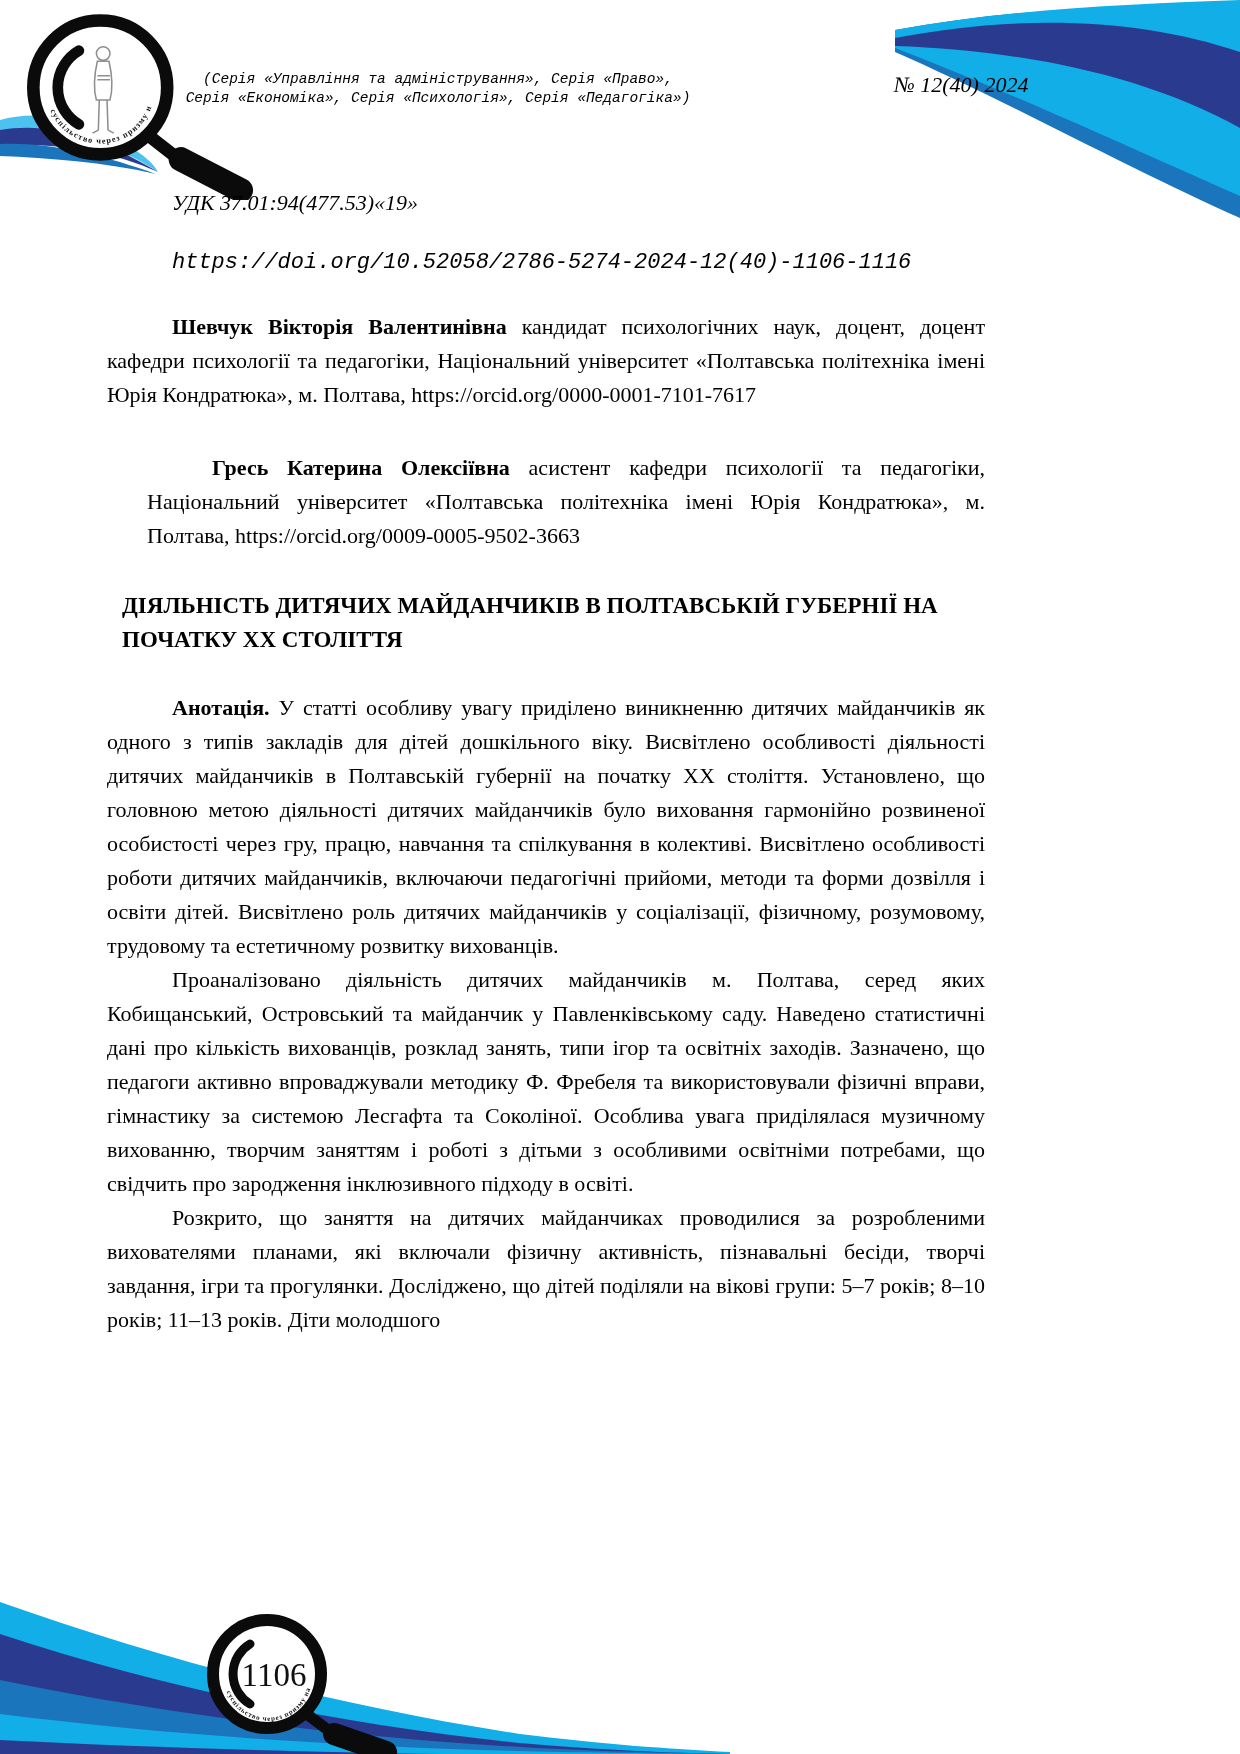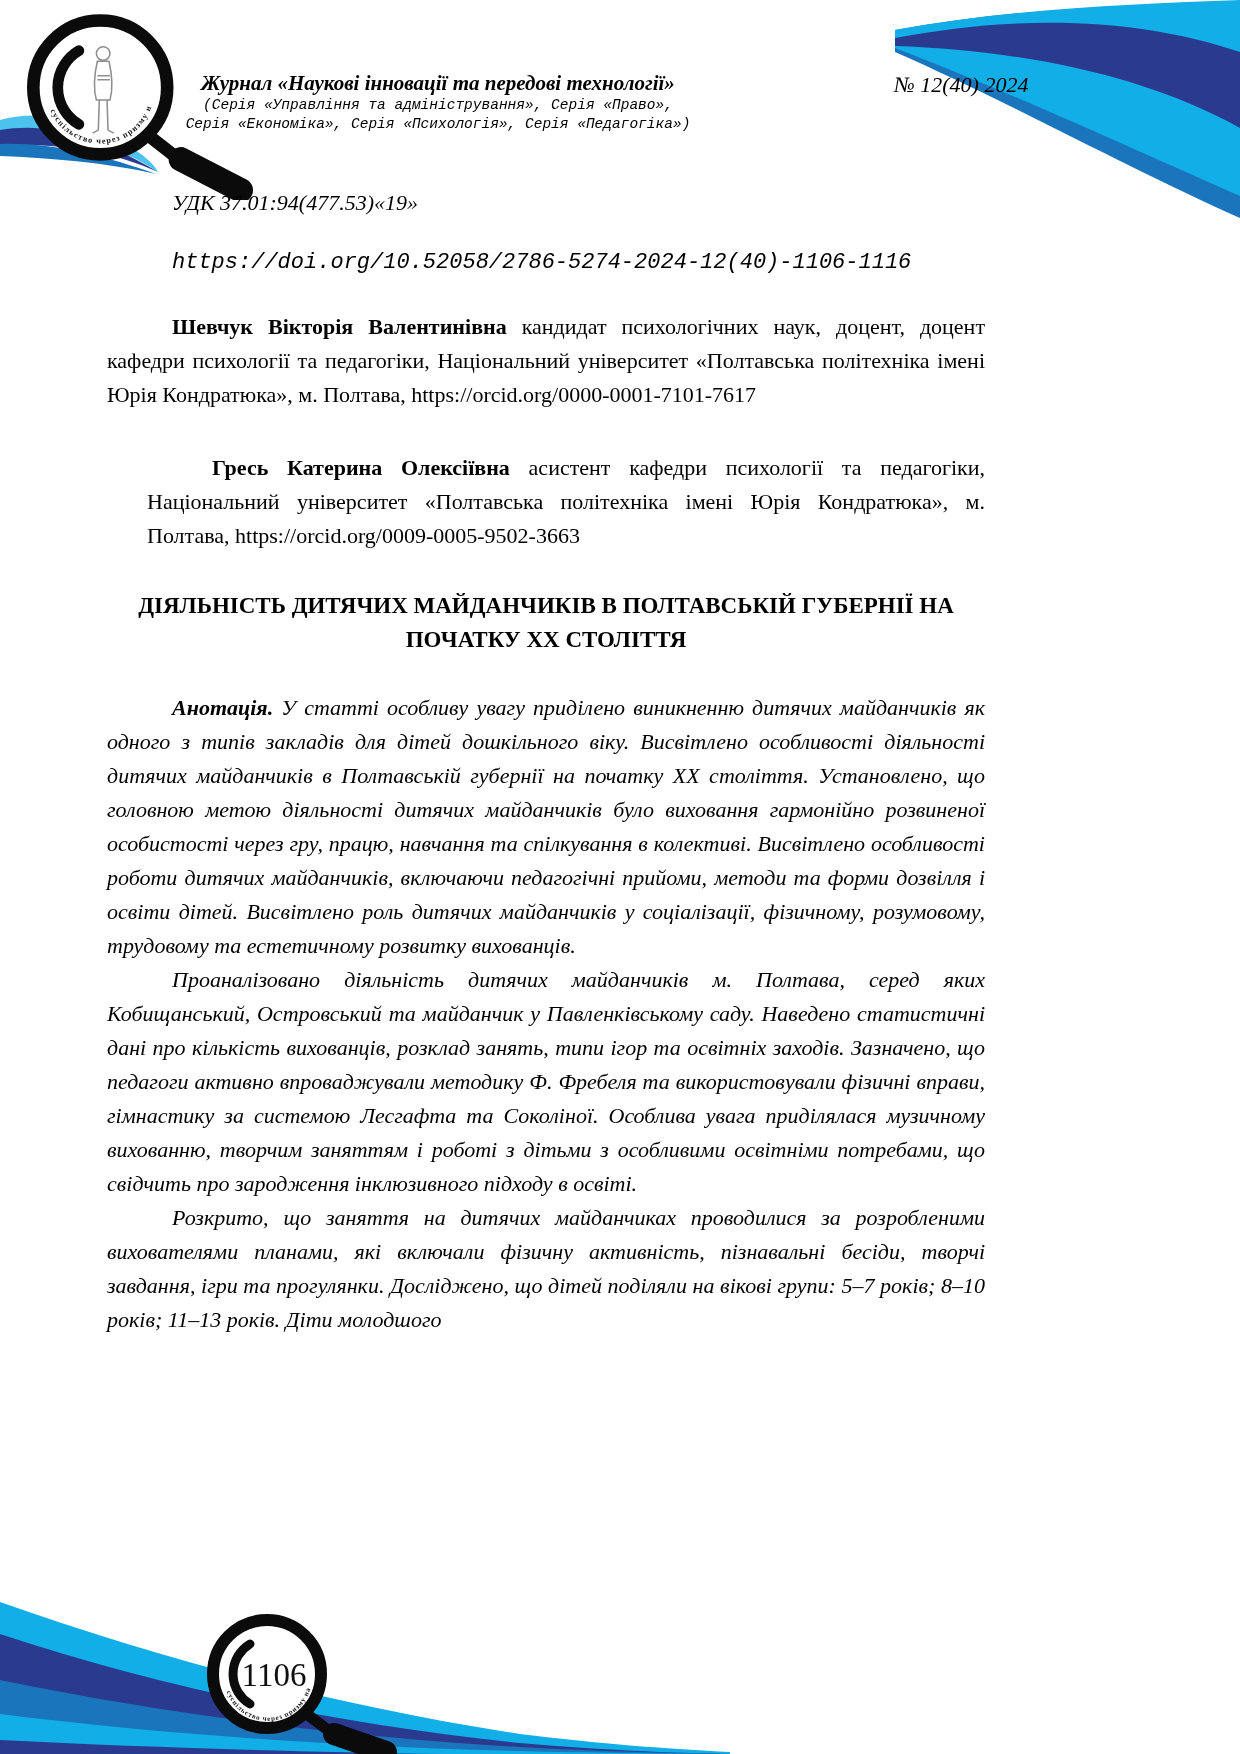--- a/index.html
+++ b/index.html
@@ -23,24 +23,24 @@
   .content { position:absolute; left:107px; top:0; width:878px; }
   .udk  { margin:186px 0 0 0; font-style:italic; font-size:22px; line-height:34px; text-indent:65px; }
   .doi  { margin:26px 0 0 0;  font-style:italic; font-size:22px; line-height:34px; text-indent:65px;font-family:Liberation Mono, monospace; }
   .author { font-size:22px; line-height:34px; text-align:justify; text-indent:65px; margin:0; }
   .author.a1 { margin-top:45px; }
   .author.a2 { margin-top:30px; }
   .author.a3 { margin-top:39px;margin-left:40px; }
   .b { font-weight:bold; }
   .article-title {
     margin:36px auto 0 auto; width:848px; font-weight:bold; font-size:23px;
-    line-height:34px; text-align:center;
+    line-height:34px; 
   }
   .abstract { margin-top:34px; }
-  .abstract p { margin:0; font-size:22px; line-height:34px; text-align:justify; text-indent:65px;font-style:italic; }
+  .abstract p { margin:0; font-size:22px; line-height:34px; text-align:justify; text-indent:65px; }
 
   .rim-text { font-size:8.5px; font-weight:bold; letter-spacing:1.2px; fill:#141414; }
   .pagenum-text { font-size:33px; font-family:"Liberation Serif", serif; fill:#101010; }
 </style>
 </head>
 <body>
 
 <div class="page">
 
   <svg class="swoosh-tr" viewBox="0 0 345 225" aria-hidden="true">
@@ -77,21 +77,20 @@
       <path id="arcTop" d="M40,104 A56,56 0 0 0 146,104"></path>
     </defs>
     <text class="rim-text">
       <textPath href="#arcTop" startOffset="4">суспільство через призму науки</textPath>
     </text>
     <path d="M146,136 L174,158" stroke="#0b0b0b" stroke-width="13" stroke-linecap="round" fill="none"></path>
     <path d="M176,158 L238,190" stroke="#0b0b0b" stroke-width="25" stroke-linecap="round" fill="none"></path>
   </svg>
 
   <div class="journal-head">
-    <div class="journal-title">Журнал «Наукові інновації та передові технології»</div>
     <div class="journal-series">(Серія «Управління та адміністрування», Серія «Право»,</div>
     <div class="journal-series">Серія «Економіка», Серія «Психологія», Серія «Педагогіка»)</div>
   </div>
   <div class="issue">№ 12(40) 2024</div>
 
   <div class="content">
     <div class="udk">УДК 37.01:94(477.53)«19»</div>
     <div class="doi">https://doi.org/10.52058/2786-5274-2024-12(40)-1106-1116</div>
 
 

